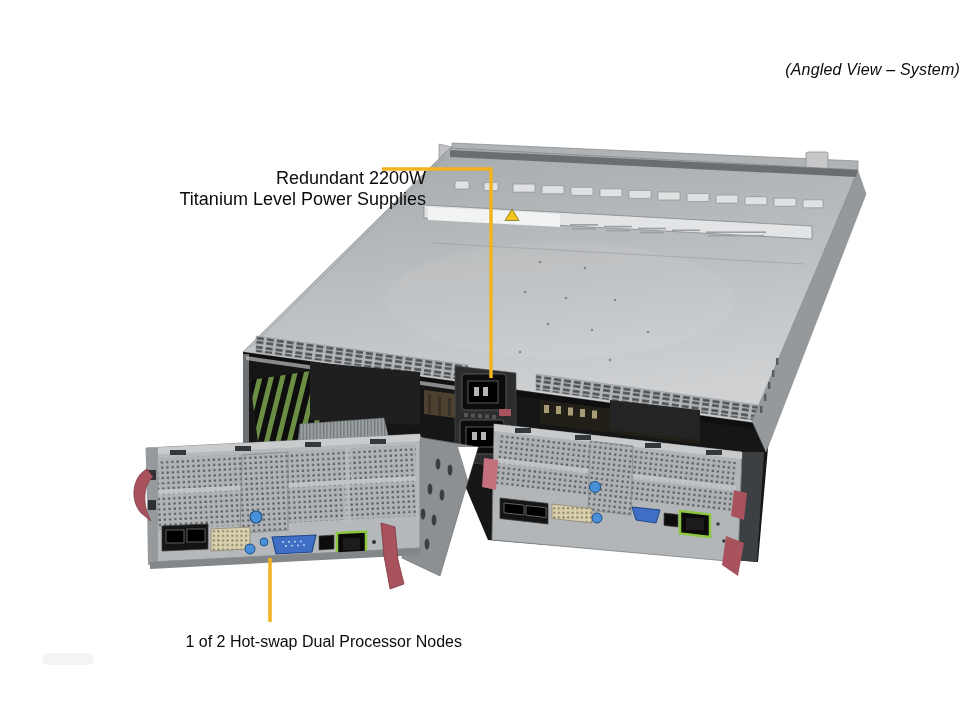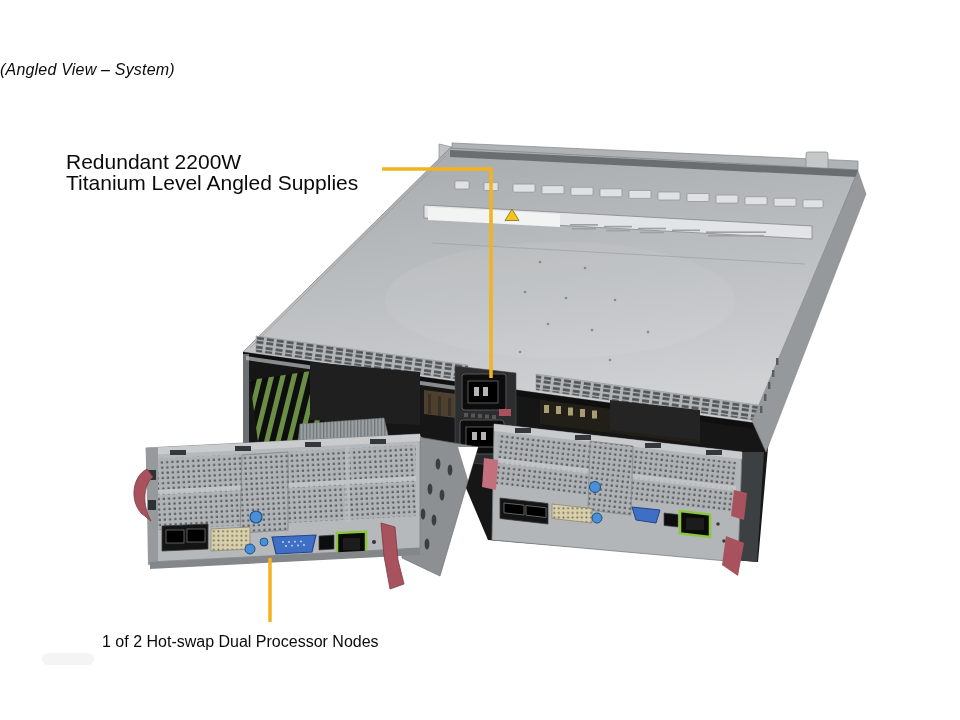--- a/index.html
+++ b/index.html
@@ -1,21 +1,21 @@
 <!DOCTYPE html>
 <html><head>
 <meta charset="utf-8">
 <style>
   html,body{margin:0;padding:0;background:#ffffff;}
   body{width:960px;height:720px;overflow:hidden;font-family:"Liberation Sans",sans-serif;}
   .stage{position:relative;width:960px;height:720px;background:#ffffff;}
   .stage svg{position:absolute;left:0;top:0;}
-  .caption{position:absolute;color:#0a0a0a;text-align:left;}
+  .caption{position:absolute;color:#0a0a0a;text-align:right;}
   .title{left:0;top:61px;width:960px;font-size:16px;font-style:italic;letter-spacing:.2px;}
-  .psu-label{left:66px;top:151px;width:360px;font-size:21px;line-height:21px;}
+  .psu-label{left:66px;top:168px;width:360px;font-size:18px;line-height:21px;}
   .node-label{left:102px;top:633px;width:360px;font-size:16px;}
   .watermark{position:absolute;left:42px;top:653px;width:52px;height:12px;background:#f4f4f4;border-radius:6px;}
 </style>
 </head>
 <body>
 
 <div class="stage">
 
 <svg width="960" height="720" viewBox="0 0 960 720" role="img" aria-label="Angled rear view of a 2U dual-node server system">
   <defs>
@@ -283,21 +283,21 @@
   <polyline points="382,169 491,169 491,378" fill="none" stroke-width="3.5" stroke="#F2B31F"></polyline>
   <line x1="270" y1="558" x2="270" y2="622" stroke-width="3.5" stroke="#F2B31F"></line>
 </svg>
 
 <div class="caption title">
   <span>(Angled View – System)</span>
 </div>
 
 <div class="caption psu-label">
   <span>Redundant 2200W</span><br>
-  <span>Titanium Level Angled Supplies</span>
+  <span>Titanium Level Power Supplies</span>
 </div>
 
 <div class="caption node-label">
   <span>1 of 2 Hot-swap Dual Processor Nodes</span>
 </div>
 
 <div class="watermark"></div>
 
 </div>
 

